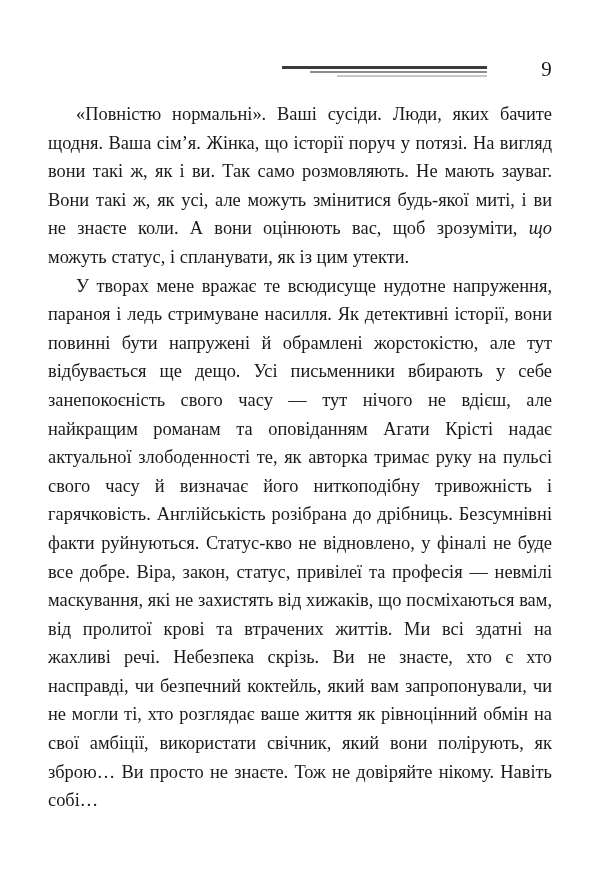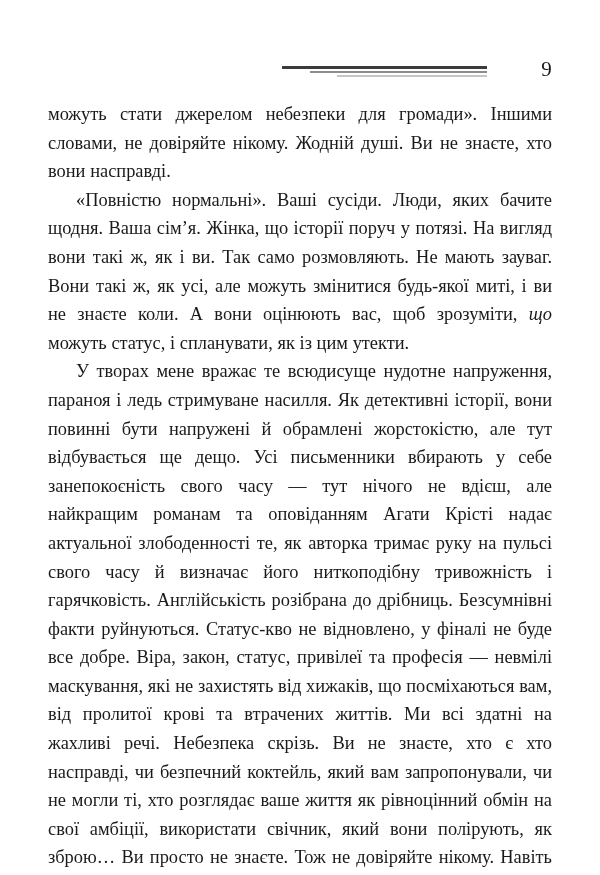--- a/index.html
+++ b/index.html
@@ -131,20 +131,19 @@
   <div class="header">
     <div class="ornament">
       <div class="rule r1" style="background: rgb(59, 59, 59);"></div>
       <div class="rule r2" style="background: rgb(141, 141, 141);"></div>
       <div class="rule r3" style="background: rgb(198, 198, 198);"></div>
     </div>
     <div class="folio">9</div>
   </div>
 
   <div class="body-text">
-    <p class="first" id="p0"><span>можуть стати джерелом небезпеки для громади». Іншими словами, не довіряйте нікому. Жодній душі. Ви не знаєте, хто вони насправді.</span></p>
     <p id="p1"><span>«Повністю нормальні». Ваші сусіди. Люди, яких бачите щодня. Ваша сім’я. Жінка, що історії поруч у потязі. На вигляд вони такі ж, як і ви. Так само розмовляють. Не мають зауваг. Вони такі ж, як усі, але можуть змінитися будь-якої миті, і ви не знаєте коли. А вони оцінюють вас, щоб зрозуміти, </span><i>що</i><span> можуть статус, і спланувати, як із цим утекти.</span></p>
     <p id="p2"><span>У творах мене вражає те всюдисуще нудотне напруження, параноя і ледь стримуване насилля. Як детективні історії, вони повинні бути напружені й обрамлені жорстокістю, але тут відбувається ще дещо. Усі письменники вбирають у себе занепокоєність свого часу — тут нічого не вдієш, але найкращим романам та оповіданням Агати Крісті надає актуальної злободенності те, як авторка тримає руку на пульсі свого часу й визначає його ниткоподібну тривожність і гарячковість. Англійськість розібрана до дрібниць. Безсумнівні факти руйнуються. Статус-кво не відновлено, у фіналі не буде все добре. Віра, закон, статус, привілеї та професія — невмілі маскування, які не захистять від хижаків, що посміхаються вам, від пролитої крові та втрачених життів. Ми всі здатні на жахливі речі. Небезпека скрізь. Ви не знаєте, хто є хто насправді, чи безпечний коктейль, який вам запропонували, чи не могли ті, хто розглядає ваше життя як рівноцінний обмін на свої амбіції, використати свічник, який вони полірують, як зброю… Ви просто не знаєте. Тож не довіряйте нікому. Навіть собі…</span></p>
 
   </div>
 
 
 </div>
 
 </body></html>

